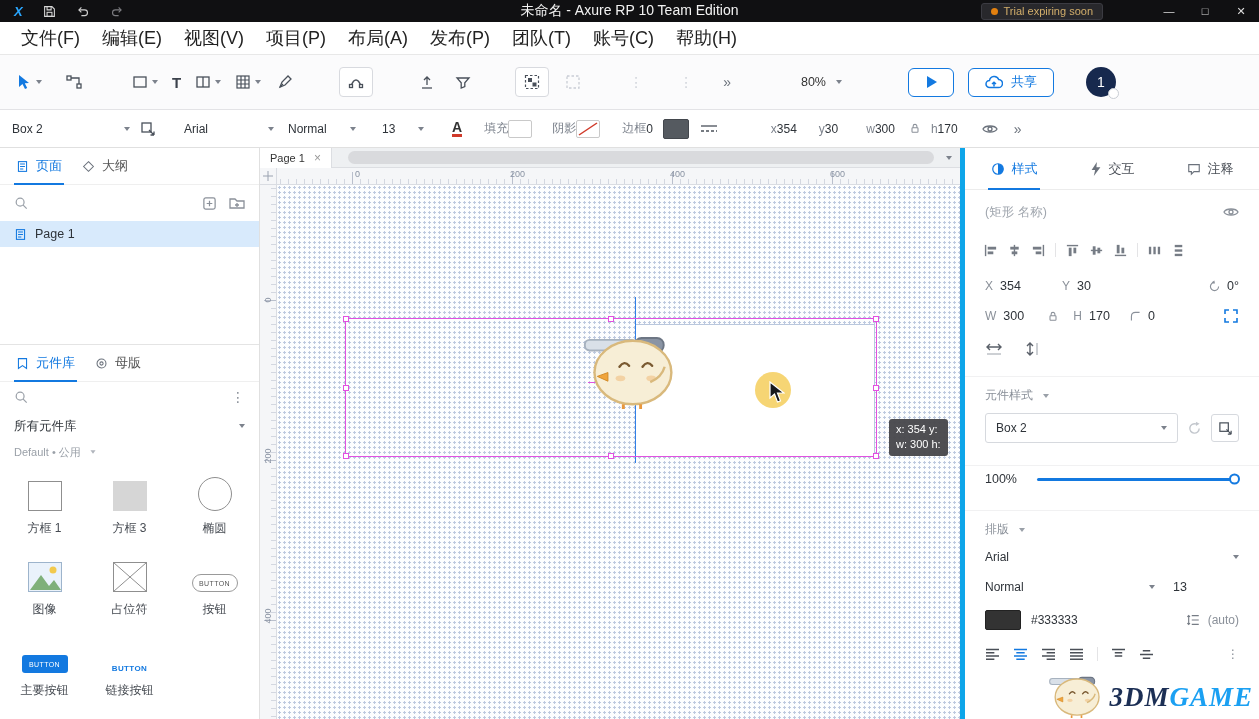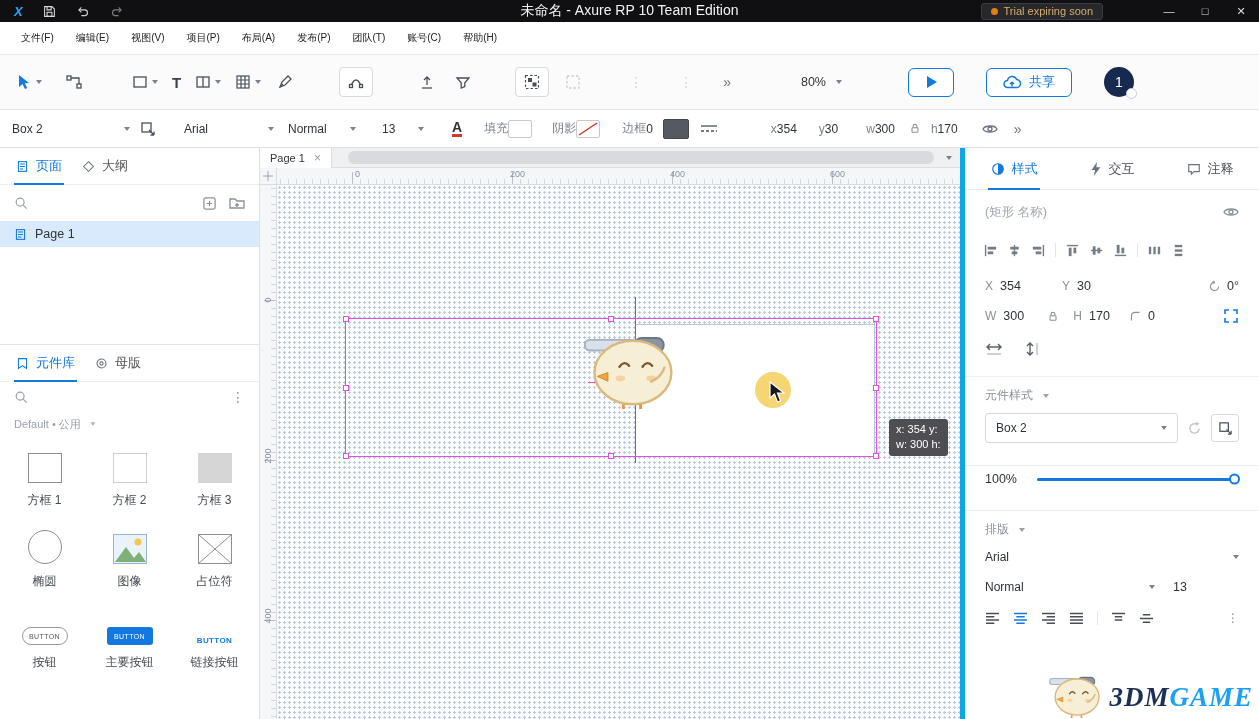--- a/index.html
+++ b/index.html
@@ -12,21 +12,21 @@
   .tb-left { display:flex; align-items:center; gap:20px; padding-left:14px; z-index:2; }
   .logo { color:#2aa7ff; font-weight:bold; font-style:italic; font-size:13px; }
   .tb-title { position:absolute; left:0; right:0; text-align:center; font-size:14px; color:#f2f2f2; }
   .tb-right { margin-left:auto; display:flex; align-items:center; z-index:2; }
   .trial { background:#28282c; border:1px solid #3b3b42; border-radius:3px; font-size:11px; color:#d2ae6b; padding:1px 9px; display:flex; gap:6px; align-items:center; margin-right:48px; height:17px; }
   .trial-dot { width:7px; height:7px; border-radius:50%; background:#e2800f; }
   .winbtn { width:36px; height:22px; display:flex; align-items:center; justify-content:center; font-size:11px; color:#ddd; }
 
   
   .menubar { height:33px; background:#fff; border-bottom:1px solid #e8e8e8; display:flex; align-items:center; padding-left:10px; flex:0 0 33px; }
-  .menu-item { padding:0 11px; font-size:10px; color:#222; }
+  .menu-item { padding:0 11px; font-size:18px; color:#222; }
 
   
   .toolbar { height:55px; background:#fbfbfc; border-bottom:1px solid #e3e3e6; display:flex; align-items:center; flex:0 0 55px; }
   .tool { height:34px; display:flex; align-items:center; justify-content:center; border-radius:4px; color:#49505a; padding:0 4px; }
   .tool.boxed { border:1px solid #d8dadf; background:#fff; min-width:34px; height:30px; }
   .tool.disabled { color:#c9cdd5; }
   .caret { width:0; height:0; border-left:3.5px solid transparent; border-right:3.5px solid transparent; border-top:4px solid #7c828c; margin-left:4px; }
   .t-glyph { font-size:15px; font-weight:bold; color:#3c424c; }
   .more-glyph { font-size:14px; color:#6b727c; }
   .dots-glyph { font-size:14px; color:#d0d4da; }
@@ -298,21 +298,21 @@
     <span class="tool" style="margin-left:22px">
         <span class="more-glyph">»</span>
       </span>
     <span class="tool zoom" style="margin-left:62px">
       <span>80%</span>
         <span class="caret"></span>
     </span>
     <span class="btn-play" style="margin-left:62px">
         <span class="play-tri"></span>
       </span>
-    <span class="btn-share" style="margin-left:32px">
+    <span class="btn-share" style="margin-left:14px">
       <svg width="18" height="14" viewBox="0 0 18 14" fill="none" stroke="#1379e0" stroke-width="1.5">
           <path d="M4.5 12.5 a3.5 3.5 0 0 1 0 -7 a4.8 4.8 0 0 1 9.2 -1 a3.2 3.2 0 0 1 -0.4 8 Z"></path>
           <path d="M9 11.5 V7.2 M7 9 L9 7.2 L11 9"></path>
         </svg>
       <span>共享</span>
     </span>
     <span class="avatar" style="margin-left:32px">
       <span>1</span>
       <span class="avatar-badge"></span>
     </span>
@@ -454,36 +454,34 @@
           <span>
               <svg width="14" height="14" viewBox="0 0 16 16" fill="none" stroke="#9aa0a8" stroke-width="1.4">
                 <circle cx="7" cy="7" r="4.5"></circle>
                 <line x1="10.5" y1="10.5" x2="14.5" y2="14.5"></line>
               </svg>
             </span>
           <span class="lp-right">
               <span class="dots-glyph" style="color:#8a9099">⋮</span>
             </span>
         </div>
+        <div class="lib-row">
+          <span>所有元件库</span>
+          <span class="caret" style="margin-left:auto"></span>
+        </div>
         <div class="lib-group">
           <span>Default • 公用</span>
           <span class="caret" style="border-top-color:#b0b5bc;transform:scale(.85)"></span>
         </div>
         <div class="widget-grid">
           <div class="widget">
               <span class="w-icon">
                 <span class="wi-box1"></span>
               </span>
               <span class="w-label">方框 1</span>
-            </div>
-          <div class="widget">
-              <span class="w-icon">
-                <span class="wi-box2"></span>
-              </span>
-              <span class="w-label">方框 2</span>
             </div>
           <div class="widget">
               <span class="w-icon">
                 <span class="wi-box3"></span>
               </span>
               <span class="w-label">方框 3</span>
             </div>
           <div class="widget">
               <span class="w-icon">
                 <span class="wi-ellipse"></span>
@@ -793,20 +791,33 @@
           <span>Arial</span>
           <span class="caret" style="margin-left:auto"></span>
         </div>
         <div class="rp-row2">
           <span class="weight-wrap">
             <span>Normal</span>
               <span class="caret"></span>
           </span>
           <span class="pval" style="margin-left:18px">13</span>
         </div>
+        <div class="rp-row2">
+          <span class="color-swatch"></span>
+          <span class="hex">#333333</span>
+          <span style="margin-left:auto;display:flex;align-items:center;gap:7px">
+            <span>
+                <svg width="15" height="14" viewBox="0 0 16 16" fill="none" stroke="#767c85" stroke-width="1.3">
+                  <path d="M6 3 H14 M6 8 H14 M6 13 H14"></path>
+                  <path d="M2.5 3 V13 M1 4.5 L2.5 3 L4 4.5 M1 11.5 L2.5 13 L4 11.5"></path>
+                </svg>
+              </span>
+            <span class="auto">(auto)</span>
+          </span>
+        </div>
         <div class="rp-alignrow2">
           <span>
               <svg width="15" height="13" viewBox="0 0 16 14" stroke="#4a4f57" stroke-width="1.6">
                 <path d="M1 1.5 H15 M1 5 H10 M1 8.5 H15 M1 12 H10"></path>
               </svg>
             </span>
           <span>
               <svg width="15" height="13" viewBox="0 0 16 14" stroke="#1379e0" stroke-width="1.6">
                 <path d="M1 1.5 H15 M3.5 5 H12.5 M1 8.5 H15 M3.5 12 H12.5"></path>
               </svg>

